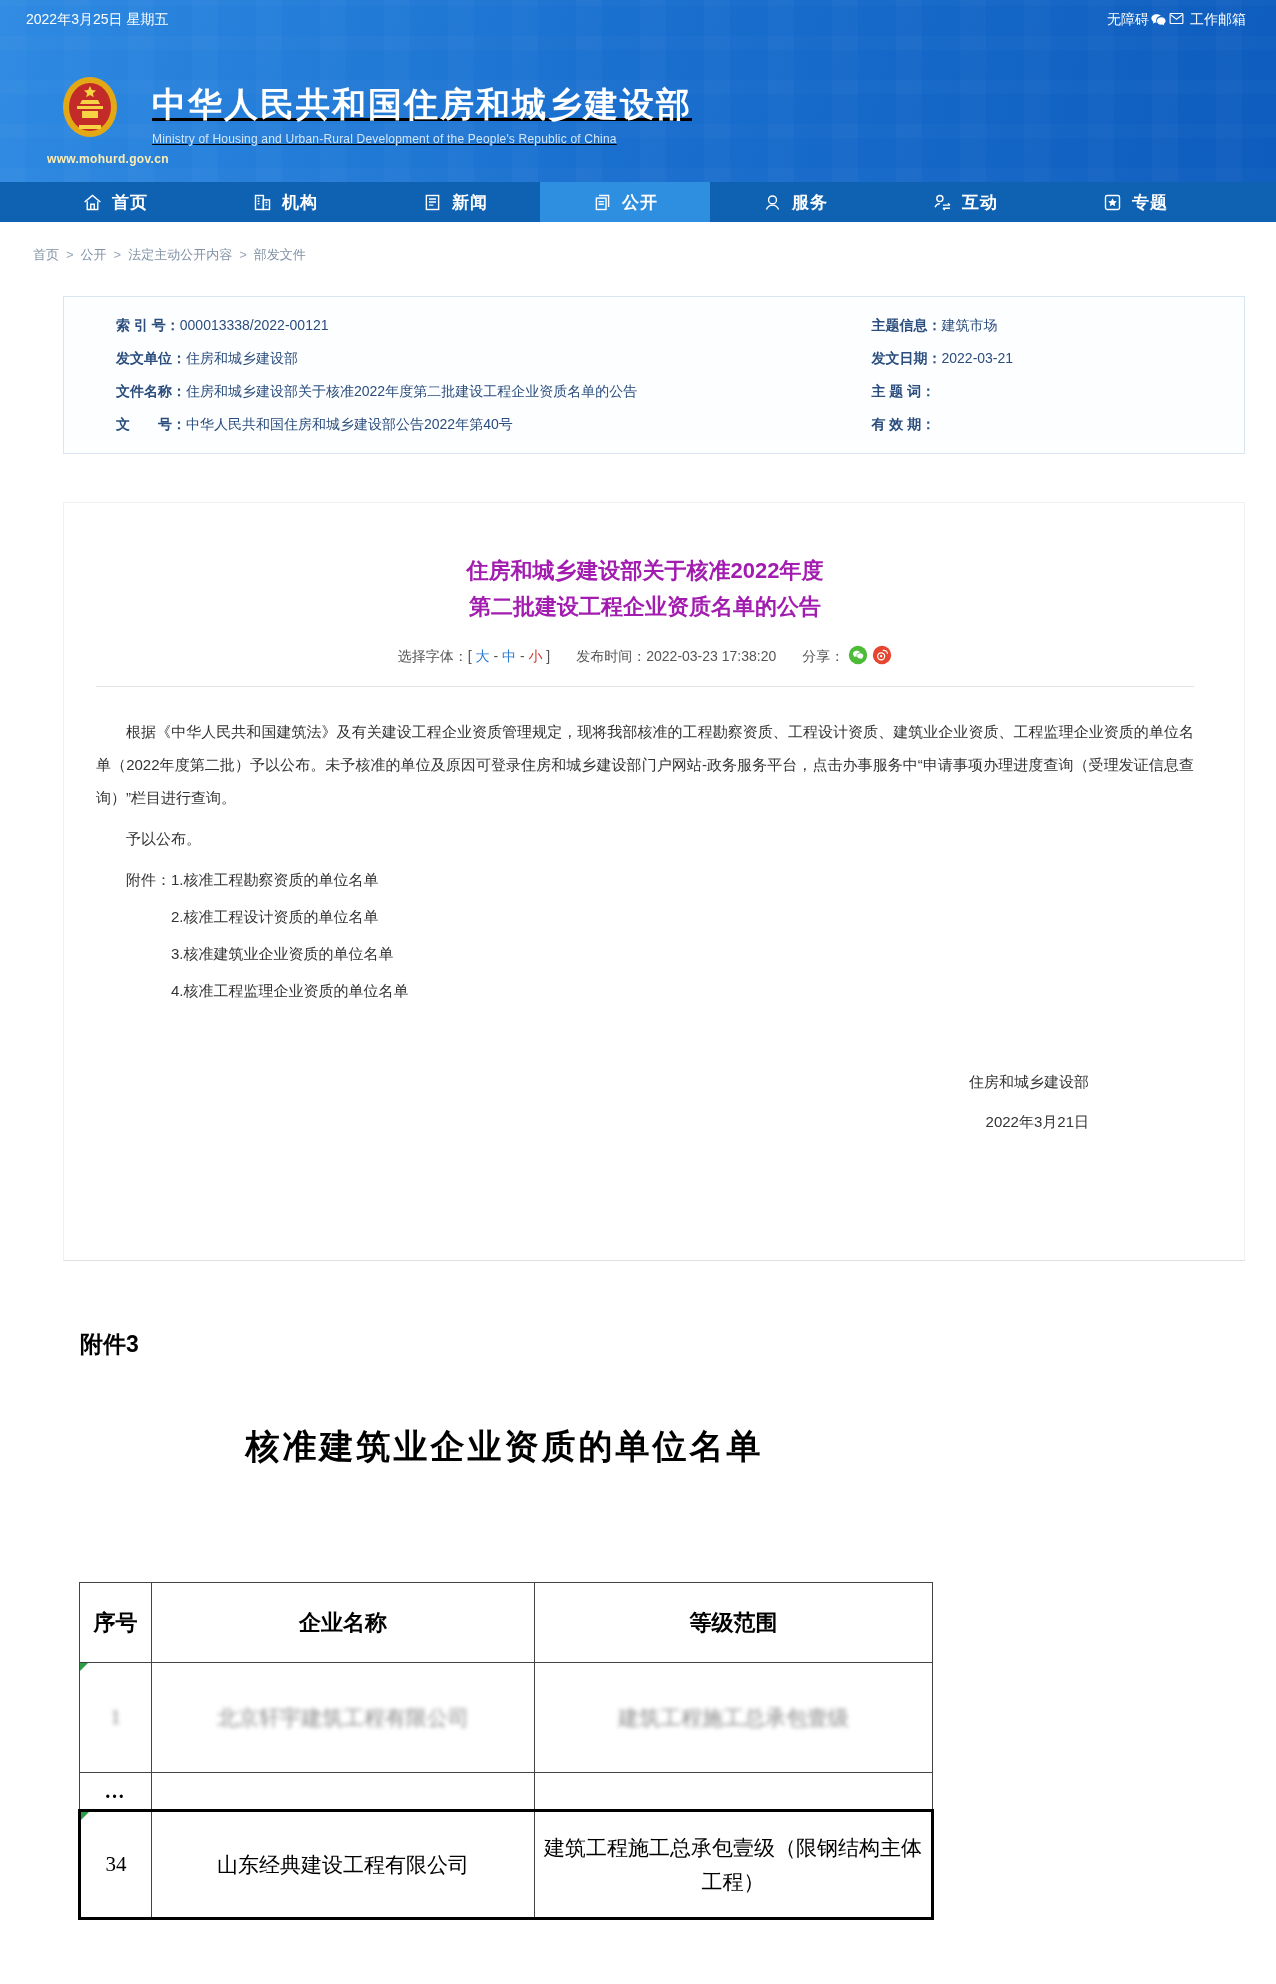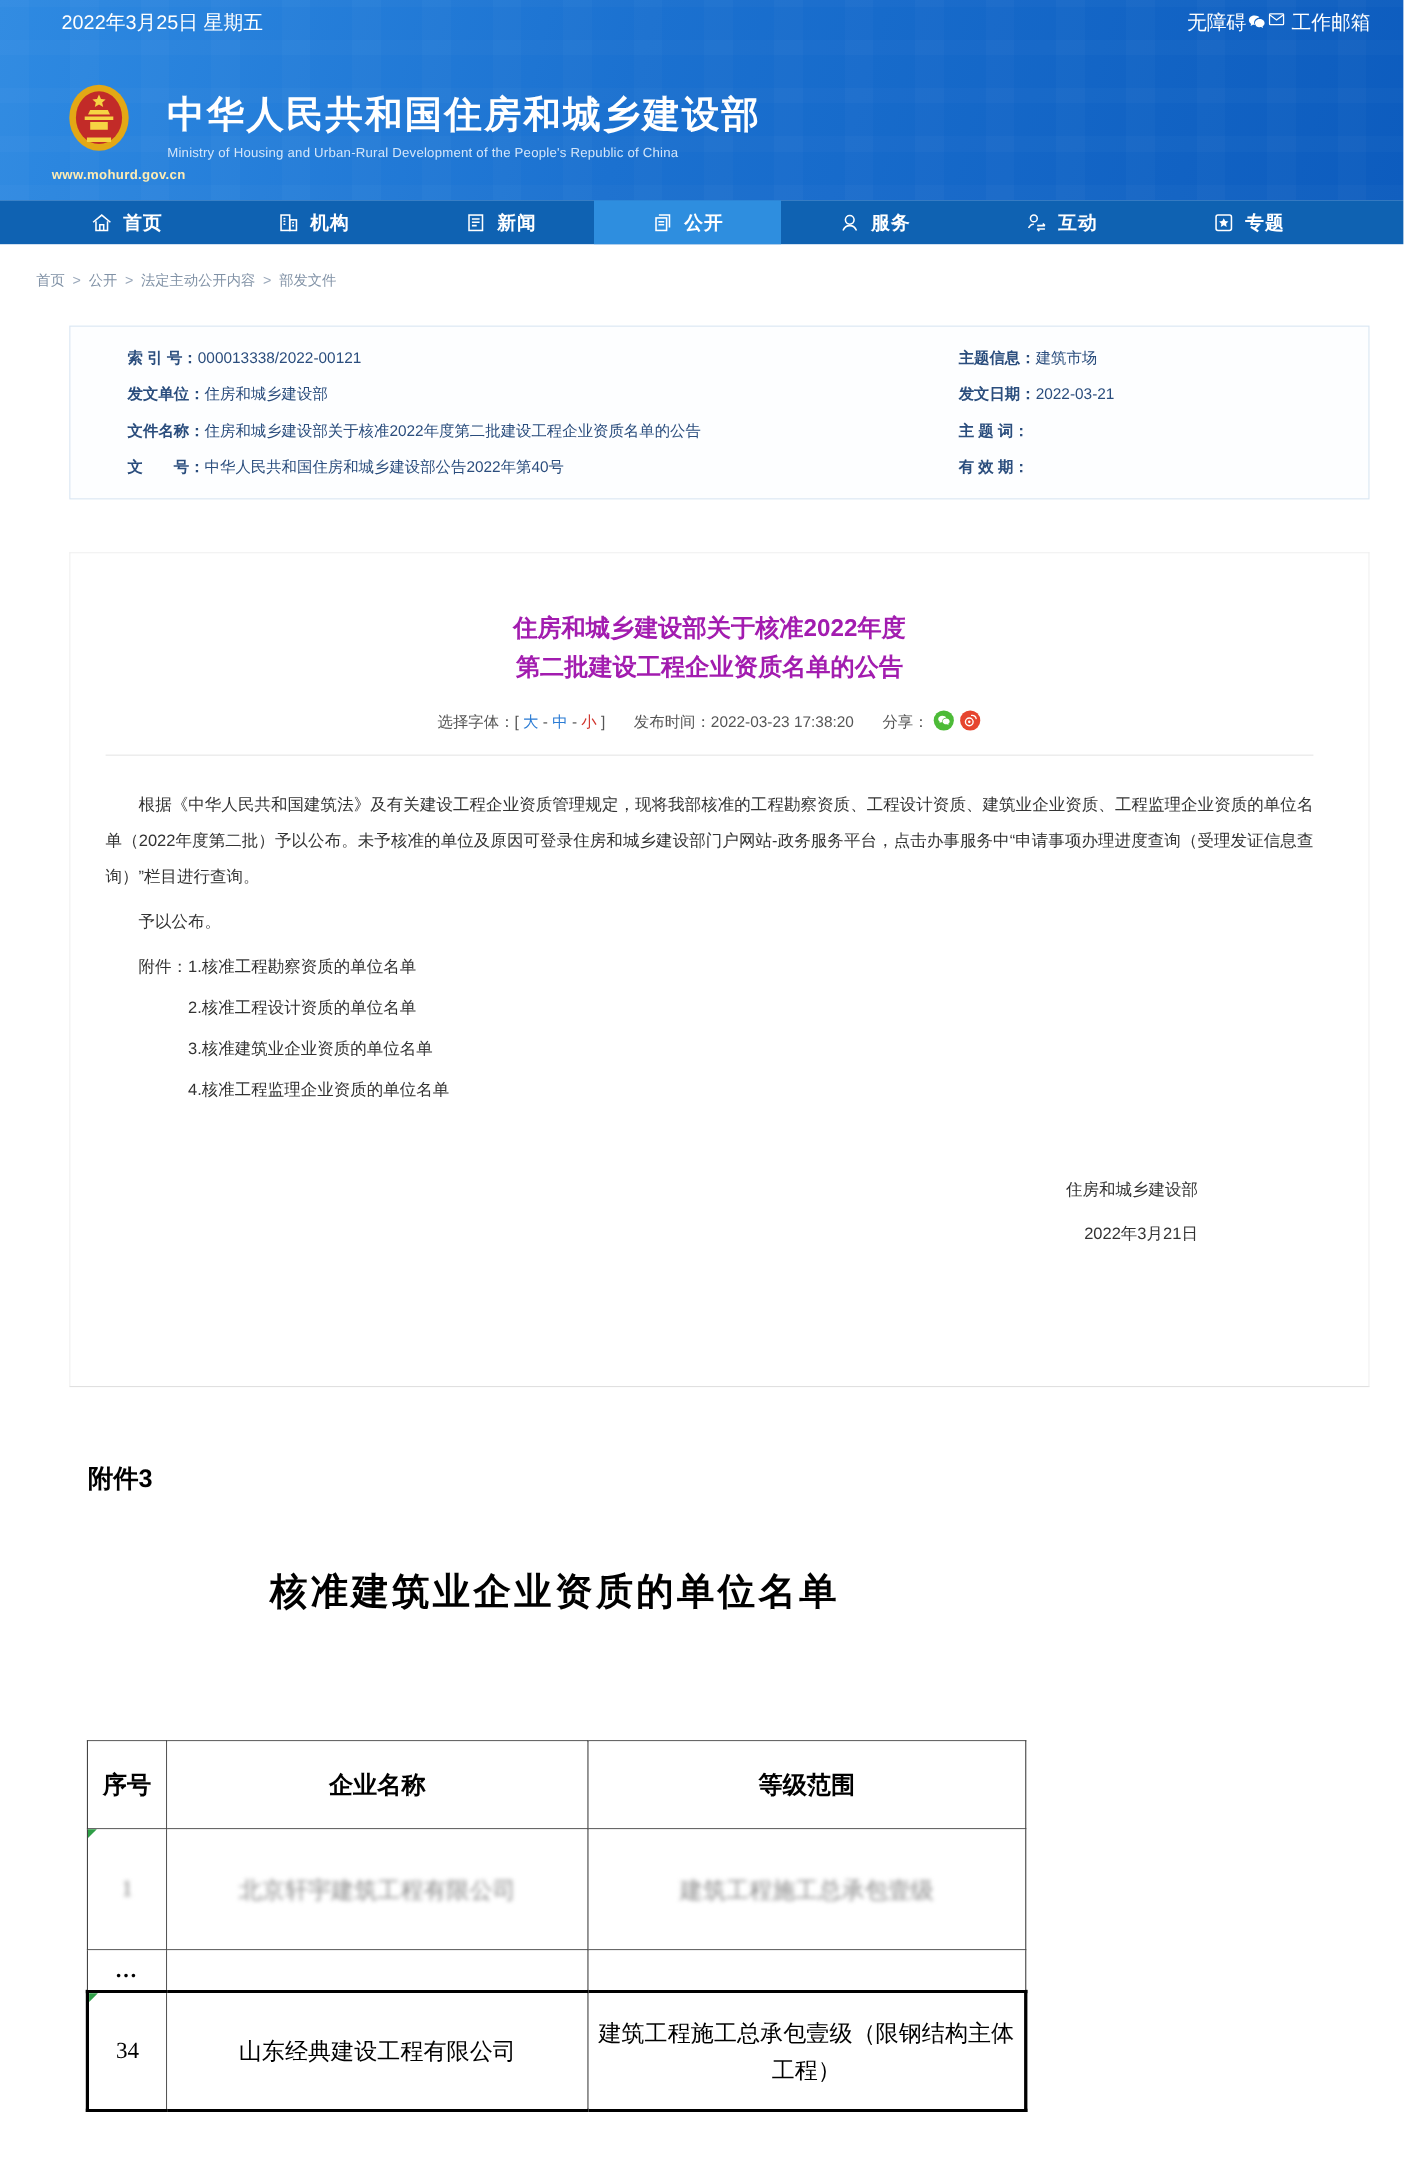--- a/index.html
+++ b/index.html
@@ -17,28 +17,28 @@
   }
   .hero::after{ 
     content:""; position:absolute; inset:0;
     background:
       repeating-linear-gradient(90deg, rgba(255,255,255,0.045) 0 26px, rgba(255,255,255,0) 26px 64px),
       repeating-linear-gradient(0deg, rgba(255,255,255,0.04) 0 14px, rgba(255,255,255,0) 14px 44px);
     opacity:.5; pointer-events:none;
   }
   .topbar {
     height:40px; display:flex; align-items:center; justify-content:space-between;
-    padding:0 30px 0 56px; color:#fff; font-size:18px; position:relative; z-index:2;
+    padding:0 30px 0 26px; color:#fff; font-size:14px; position:relative; z-index:2;
   }
   .topbar-right { display:flex; align-items:center; }
   .topbar-right .tb-item { display:flex; align-items:center; gap:5px; cursor:pointer; }
   .header-main { height:142px; position:relative; z-index:2; }
   .emblem { position:absolute; left:62px; top:36px; }
   .site-url { position:absolute; left:47px; top:112px; color:var(--url-yellow,#ffedb3); font-size:12px; font-weight:bold; letter-spacing:.3px; }
-  .titles { position:absolute; left:152px; top:44px; }
+  .titles { position:absolute; left:152px; top:44px;text-decoration:underline; }
   .site-title { color:#fff; font-size:34px; font-weight:bold; letter-spacing:2px; line-height:40px; }
   .site-subtitle { color:#d3e6fa; font-size:12px; margin-top:8px; letter-spacing:.2px; }
   .search-box {
     position:absolute; left:865px; top:56px; width:380px; height:30px;
     background:#fff; border-radius:3px; display:flex; align-items:center; overflow:hidden;
   }
   .search-box input { flex:1; border:none; outline:none; padding:0 12px; font-size:13px; color:#333; font-family:inherit; }
   .search-box input::placeholder { color:#999; }
   .search-btn { width:42px; height:30px; border:none; background:#fff; display:flex; align-items:center; justify-content:center; cursor:pointer; }
   

